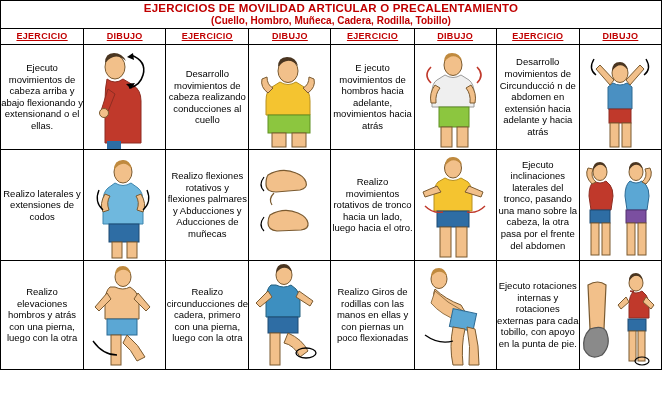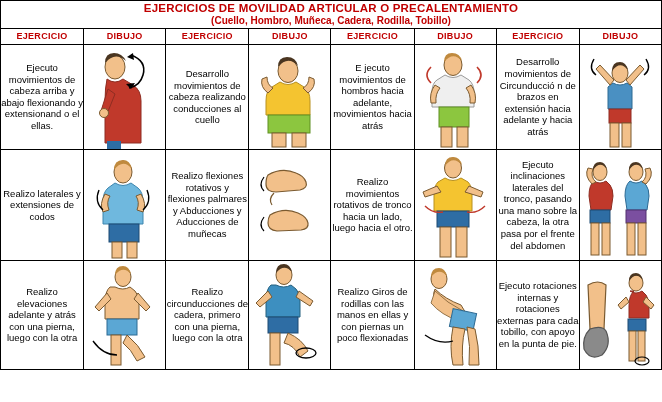--- a/index.html
+++ b/index.html
@@ -47,20 +47,21 @@
     color: #c00000;
     display: block;
   }
   .hdr {
     text-align: center;
     font-size: 9px;
     font-weight: bold;
     color: #c00000;
     height: 15px;
     letter-spacing: 0.3px;
+    text-decoration: underline;
   }
   .txt {
     text-align: center;
     font-size: 9.5px;
     color: #000000;
     line-height: 1.22;
     padding: 3px 3px;
   }
   .art {
     text-align: center;
@@ -143,21 +144,21 @@
         <path d="M30 30 q8 5 16 0 l8 5 q5 4 5 13 l0 14 l-42 0 l0 -14 q0 -10 5 -13z" fill="#EFEFEF" stroke="#9a9a9a" stroke-width="1"></path>
         <path d="M20 40 q-6 8 -4 18 l5 0 q-1 -9 4 -15z" fill="#F2C08A" stroke="#7a5a30" stroke-width="1"></path>
         <path d="M56 40 q6 8 4 18 l-5 0 q1 -9 -4 -15z" fill="#F2C08A" stroke="#7a5a30" stroke-width="1"></path>
         <rect x="24" y="62" width="30" height="20" fill="#8CC63F" stroke="#5f8f22" stroke-width="1"></rect>
         <rect x="26" y="82" width="11" height="20" fill="#F2C08A" stroke="#7a5a30" stroke-width="1"></rect>
         <rect x="42" y="82" width="11" height="20" fill="#F2C08A" stroke="#7a5a30" stroke-width="1"></rect>
         <path d="M16 22 q-8 8 0 16" fill="none" stroke="#C0392B" stroke-width="1.6"></path>
         <path d="M62 22 q8 8 0 16" fill="none" stroke="#C0392B" stroke-width="1.6"></path>
       </svg>
     </td>
-    <td class="txt">Desarrollo movimientos de Circunducció n de brazos en extensión hacia adelante y hacia atrás</td>
+    <td class="txt">Desarrollo movimientos de Circunducció n de abdomen en extensión hacia adelante y hacia atrás</td>
     <td class="art">
       <svg width="80" height="104" viewBox="0 0 80 104">
         <ellipse cx="40" cy="28" rx="8" ry="9.5" fill="#F2C08A" stroke="#7a5a30" stroke-width="1"></ellipse>
         <path d="M32 26 q8 -11 16 -1 q-2 -8 -8 -8 q-8 0 -8 9z" fill="#4A3520"></path>
         <path d="M33 38 q7 4 14 0 l5 4 l0 22 l-24 0 l0 -22z" fill="#4A90C2" stroke="#2d6a93" stroke-width="1"></path>
         <path d="M30 40 l-14 -16 l4 -4 l14 15z" fill="#F2C08A" stroke="#7a5a30" stroke-width="1"></path>
         <path d="M50 40 l14 -16 l-4 -4 l-14 15z" fill="#F2C08A" stroke="#7a5a30" stroke-width="1"></path>
         <rect x="29" y="64" width="22" height="14" fill="#C0392B" stroke="#8e2d22" stroke-width="1"></rect>
         <rect x="30" y="78" width="9" height="24" fill="#F2C08A" stroke="#7a5a30" stroke-width="1"></rect>
         <rect x="42" y="78" width="9" height="24" fill="#F2C08A" stroke="#7a5a30" stroke-width="1"></rect>
@@ -227,21 +228,21 @@
           <path d="M66 34 q8 -8 4 -16 l-5 1 q3 8 -3 13z" fill="#F2C08A" stroke="#7a5a30" stroke-width="1"></path>
           <rect x="46" y="60" width="20" height="13" fill="#7B4FA0" stroke="#53316f" stroke-width="1"></rect>
           <rect x="47" y="73" width="8" height="32" fill="#F2C08A" stroke="#7a5a30" stroke-width="1"></rect>
           <rect x="58" y="73" width="8" height="32" fill="#F2C08A" stroke="#7a5a30" stroke-width="1"></rect>
         </g>
       </svg>
     </td>
   </tr>
 
   <tr>
-    <td class="txt">Realizo elevaciones adelante y atrás con una pierna, luego con la otra</td>
+    <td class="txt">Realizo elevaciones hombros y atrás con una pierna, luego con la otra</td>
     <td class="art">
       <svg width="80" height="108" viewBox="0 0 80 108">
         <ellipse cx="38" cy="16" rx="8" ry="9.5" fill="#F2C08A" stroke="#7a5a30" stroke-width="1"></ellipse>
         <path d="M30 14 q8 -10 16 -1 q-2 -8 -8 -8 q-8 0 -8 9z" fill="#C08A3E"></path>
         <path d="M30 26 q8 4 15 0 l5 4 q4 4 4 12 l0 16 l-34 0 l0 -16 q0 -12 5 -16z" fill="#F2C08A" stroke="#7a5a30" stroke-width="1"></path>
         <path d="M22 32 l-12 14 l4 4 l12 -12z" fill="#F2C08A" stroke="#7a5a30" stroke-width="1"></path>
         <path d="M53 32 l12 14 l-4 4 l-12 -12z" fill="#F2C08A" stroke="#7a5a30" stroke-width="1"></path>
         <rect x="22" y="58" width="30" height="16" fill="#5BA7D4" stroke="#2d6a93" stroke-width="1"></rect>
         <rect x="26" y="74" width="10" height="30" fill="#F2C08A" stroke="#7a5a30" stroke-width="1"></rect>
         <path d="M42 74 q12 10 18 22 l-8 4 q-6 -12 -14 -18z" fill="#F2C08A" stroke="#7a5a30" stroke-width="1"></path>

